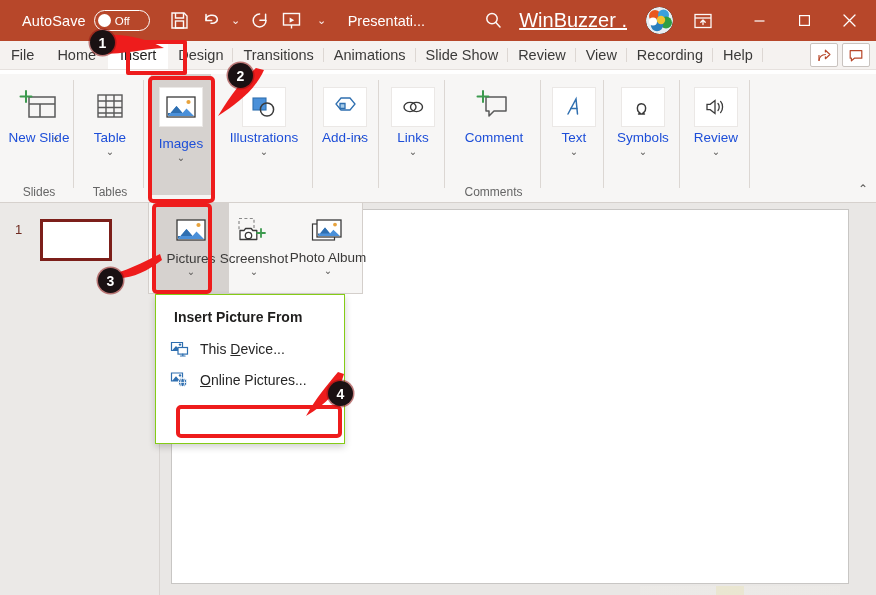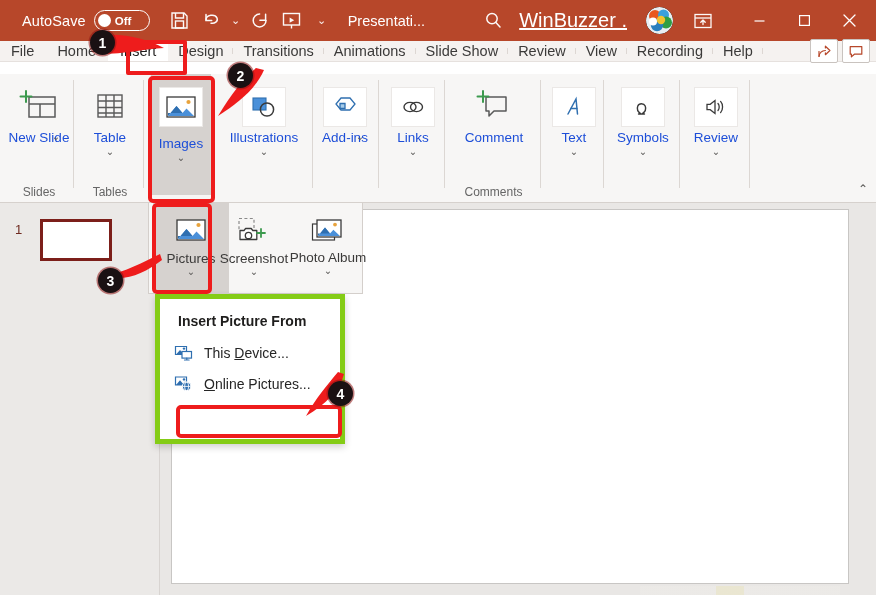--- a/index.html
+++ b/index.html
@@ -17,41 +17,41 @@
     background:#b7472a; display:flex; align-items:center;
     color:#ffffff;
   }
   .tb-autosave{ display:flex; align-items:center; gap:8px; margin-left:22px; }
   .tb-autosave .lbl{ font-size:14.5px; letter-spacing:.1px; }
   .toggle{
     width:56px; height:21px; border:1.6px solid #ffffff; border-radius:11px;
     display:flex; align-items:center; padding:0 3px; gap:4px;
   }
   .toggle .knob{ width:13px; height:13px; border-radius:50%; background:#fff; flex:none; }
-  .toggle .off{ font-size:11.5px; color:#fff;font-weight:bold; }
+  .toggle .off{ font-size:11.5px; color:#fff; }
   .tb-icon{
     width:32px; height:30px; display:flex; align-items:center; justify-content:center;
     opacity:.97;
   }
   .tb-icon svg{ display:block; }
   .tb-chev{ font-size:11px; opacity:.92; width:16px; text-align:center; }
   .tb-title{ font-size:14.5px; margin-left:18px; white-space:nowrap; }
   .tb-spacer{ flex:1; }
   .tb-search{ margin-right:10px; }
   .tb-user{ font-size:20px; margin-right:19px; white-space:nowrap;text-decoration:underline; }
   .avatar{
     width:27px; height:27px; border-radius:50%; margin-right:14px; flex:none;
     overflow:hidden; position:relative; background:#2a2a2a;
   }
   .tb-restoreup{ margin-right:18px; }
   .wctrl{ width:45px; height:41px; display:flex; align-items:center; justify-content:center; }
 
   
   #tabstrip{
-    position:absolute; left:0; top:41px; width:876px; height:21px;
+    position:absolute; left:0; top:41px; width:876px; height:29px;
     background:#f5f2f0; display:flex; align-items:stretch;
     border-bottom:1px solid #e6e1de;
   }
   .tab{
     display:flex; align-items:center; padding:0 11px; font-size:14.5px;
     color:#3b3a39; white-space:nowrap; position:relative;
   }
   .tab.sel{ background:#ffffff; color:#1f1e1d; }
   .tab .sep{
     position:absolute; right:0; top:7px; bottom:7px; width:1px; background:#ddd7d3;
@@ -129,21 +129,21 @@
     position:absolute; top:4px; display:flex; flex-direction:column; align-items:center;
     width:70px; padding-top:4px;
   }
   #gallery .gbtn .ic{ height:40px; display:flex; align-items:center; justify-content:center; }
   #gallery .gbtn .lb{ font-size:13.5px; color:#3b3a39; line-height:15px; text-align:center; white-space:nowrap;}
   #gallery .gbtn .cv{ font-size:10px; color:#5b5a58; line-height:12px; }
 
   
   #menu{
     position:absolute; left:155px; top:294px; width:190px; height:150px;
-    background:#ffffff; border:5px solid #84cc16; box-shadow:0 3px 7px rgba(0,0,0,.19);
+    background:#ffffff; border:1px solid #84cc16; box-shadow:0 3px 7px rgba(0,0,0,.19);
   }
   #menu .hdr{
     font-size:14px; font-weight:bold; color:#1f1e1d; padding:14px 0 8px 18px;
   }
   #menu .mi{
     height:31px; display:flex; align-items:center; padding-left:14px; gap:11px;
     font-size:14px; color:#262626;
   }
   #menu .mi .mic{ width:19px; height:19px; flex:none; display:flex; align-items:center; justify-content:center; }
   #menu .mi u{ text-decoration:underline; }

